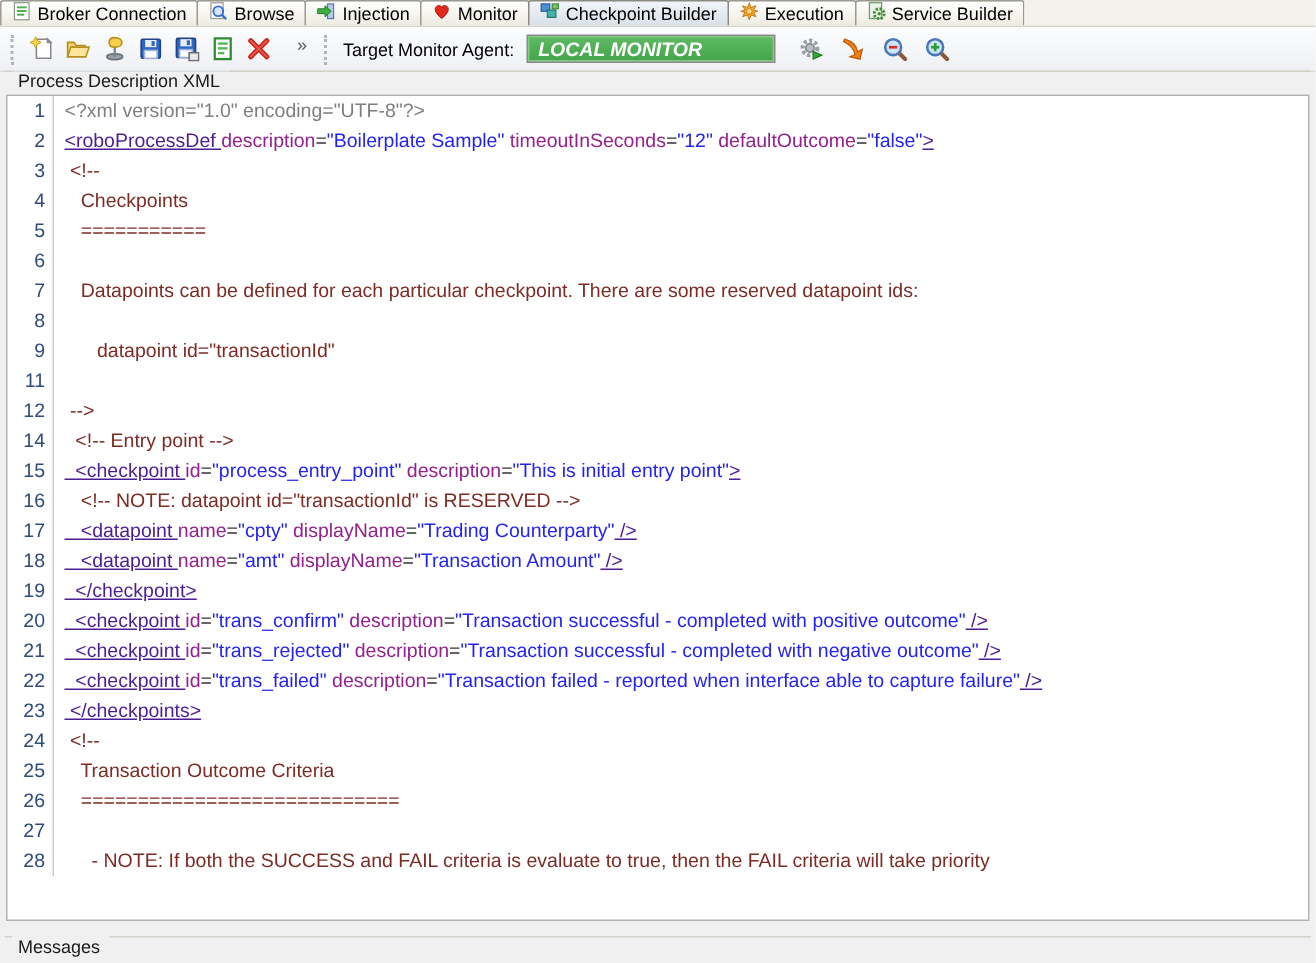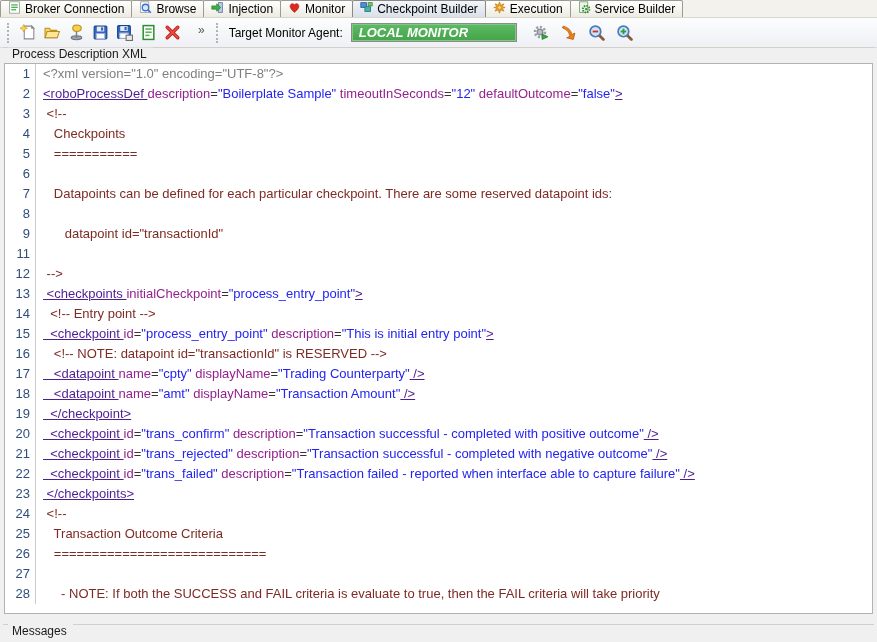--- a/index.html
+++ b/index.html
@@ -250,21 +250,20 @@
         <div class="cl"><span class="ln">2</span><span><span class="sg-t">&lt;roboProcessDef </span><span class="sg-a">description</span><span class="sg-e">=</span><span class="sg-v">"Boilerplate Sample"</span><span class="sg-a"> timeoutInSeconds</span><span class="sg-e">=</span><span class="sg-v">"12"</span><span class="sg-a"> defaultOutcome</span><span class="sg-e">=</span><span class="sg-v">"false"</span><span class="sg-t">&gt;</span></span></div>
         <div class="cl"><span class="ln">3</span><span><span class="sg-c"> &lt;!--</span></span></div>
         <div class="cl"><span class="ln">4</span><span><span class="sg-c">   Checkpoints</span></span></div>
         <div class="cl"><span class="ln">5</span><span><span class="sg-c">   ===========</span></span></div>
         <div class="cl"><span class="ln">6</span><span></span></div>
         <div class="cl"><span class="ln">7</span><span><span class="sg-c">   Datapoints can be defined for each particular checkpoint. There are some reserved datapoint ids:</span></span></div>
         <div class="cl"><span class="ln">8</span><span></span></div>
         <div class="cl"><span class="ln">9</span><span><span class="sg-c">      datapoint id="transactionId"</span></span></div>
         <div class="cl"><span class="ln">11</span><span></span></div>
         <div class="cl"><span class="ln">12</span><span><span class="sg-c"> --&gt;</span></span></div>
-        <div class="cl"><span class="ln">13</span><span><span class="sg-t"> &lt;checkpoints </span><span class="sg-a">initialCheckpoint</span><span class="sg-e">=</span><span class="sg-v">"process_entry_point"</span><span class="sg-t">&gt;</span></span></div>
         <div class="cl"><span class="ln">14</span><span><span class="sg-c">  &lt;!-- Entry point --&gt;</span></span></div>
         <div class="cl"><span class="ln">15</span><span><span class="sg-t">  &lt;checkpoint </span><span class="sg-a">id</span><span class="sg-e">=</span><span class="sg-v">"process_entry_point"</span><span class="sg-a"> description</span><span class="sg-e">=</span><span class="sg-v">"This is initial entry point"</span><span class="sg-t">&gt;</span></span></div>
         <div class="cl"><span class="ln">16</span><span><span class="sg-c">   &lt;!-- NOTE: datapoint id="transactionId" is RESERVED --&gt;</span></span></div>
         <div class="cl"><span class="ln">17</span><span><span class="sg-t">   &lt;datapoint </span><span class="sg-a">name</span><span class="sg-e">=</span><span class="sg-v">"cpty"</span><span class="sg-a"> displayName</span><span class="sg-e">=</span><span class="sg-v">"Trading Counterparty"</span><span class="sg-t"> /&gt;</span></span></div>
         <div class="cl"><span class="ln">18</span><span><span class="sg-t">   &lt;datapoint </span><span class="sg-a">name</span><span class="sg-e">=</span><span class="sg-v">"amt"</span><span class="sg-a"> displayName</span><span class="sg-e">=</span><span class="sg-v">"Transaction Amount"</span><span class="sg-t"> /&gt;</span></span></div>
         <div class="cl"><span class="ln">19</span><span><span class="sg-t">  &lt;/checkpoint&gt;</span></span></div>
         <div class="cl"><span class="ln">20</span><span><span class="sg-t">  &lt;checkpoint </span><span class="sg-a">id</span><span class="sg-e">=</span><span class="sg-v">"trans_confirm"</span><span class="sg-a"> description</span><span class="sg-e">=</span><span class="sg-v">"Transaction successful - completed with positive outcome"</span><span class="sg-t"> /&gt;</span></span></div>
         <div class="cl"><span class="ln">21</span><span><span class="sg-t">  &lt;checkpoint </span><span class="sg-a">id</span><span class="sg-e">=</span><span class="sg-v">"trans_rejected"</span><span class="sg-a"> description</span><span class="sg-e">=</span><span class="sg-v">"Transaction successful - completed with negative outcome"</span><span class="sg-t"> /&gt;</span></span></div>
         <div class="cl"><span class="ln">22</span><span><span class="sg-t">  &lt;checkpoint </span><span class="sg-a">id</span><span class="sg-e">=</span><span class="sg-v">"trans_failed"</span><span class="sg-a"> description</span><span class="sg-e">=</span><span class="sg-v">"Transaction failed - reported when interface able to capture failure"</span><span class="sg-t"> /&gt;</span></span></div>
         <div class="cl"><span class="ln">23</span><span><span class="sg-t"> &lt;/checkpoints&gt;</span></span></div>

